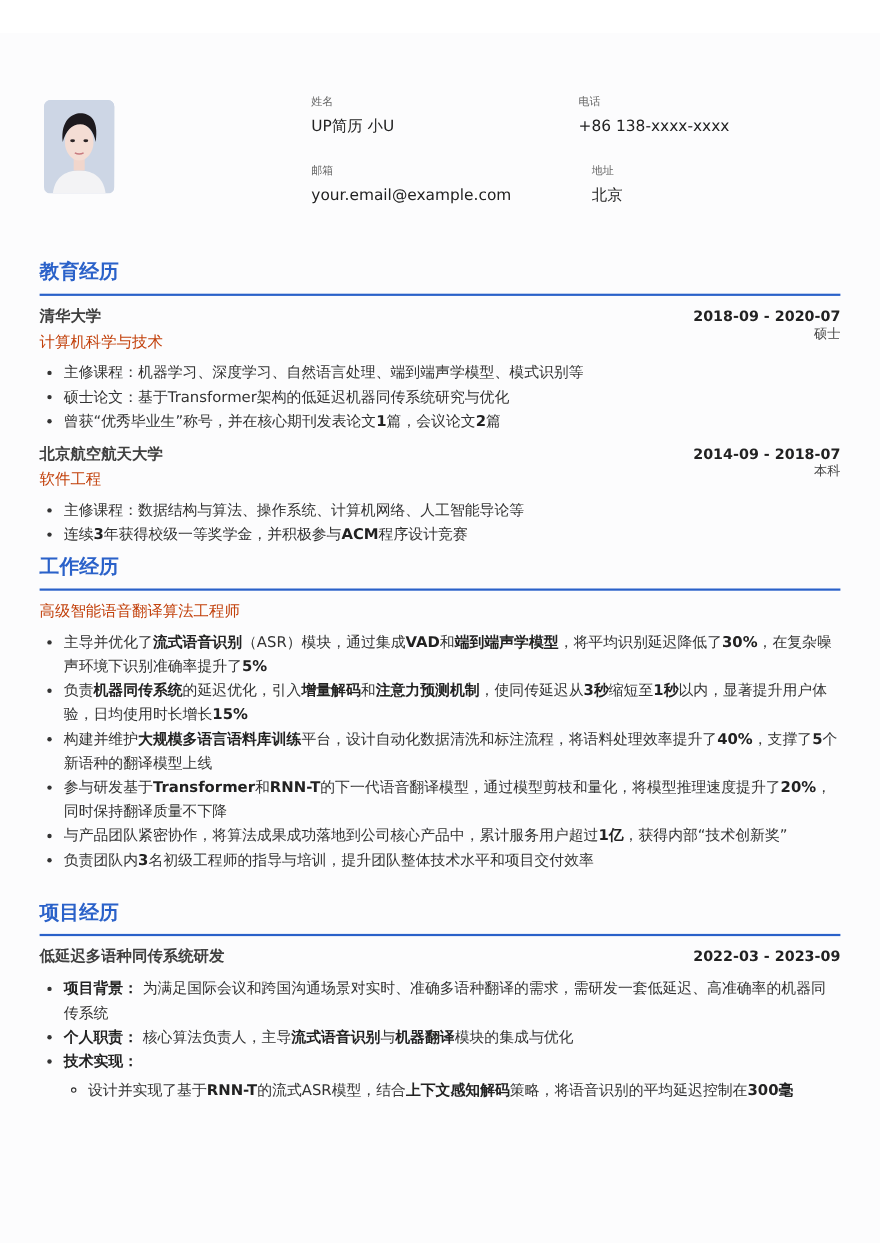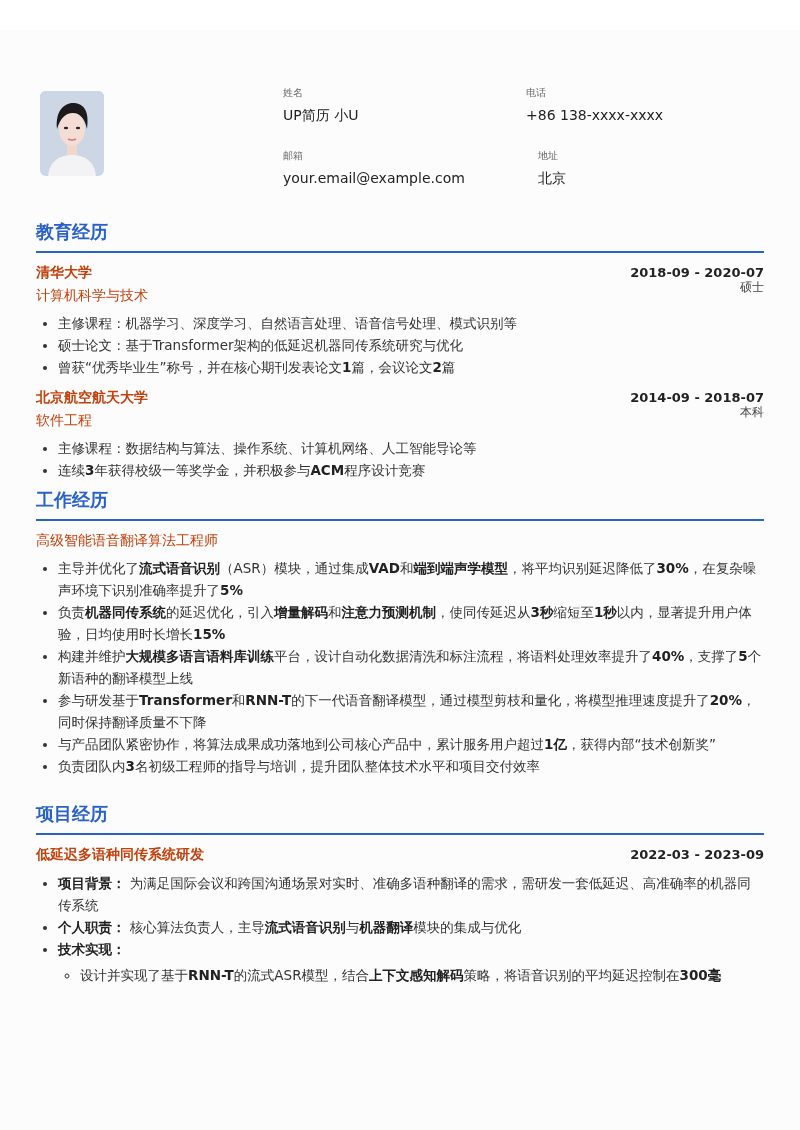--- a/index.html
+++ b/index.html
@@ -20,29 +20,29 @@
   }
   .avatar svg { width: 100%; height: 100%; display: block; }
   .info-field { position: absolute; }
   .info-label { font-size: 10px; color: #666; line-height: 14px; }
   .info-value { font-size: 14px; color: #222; line-height: 20px; margin-top: 5px; }
   .f-name  { left: 247px; top: 56px; }
   .f-phone { left: 490px; top: 56px; }
   .f-email { left: 247px; top: 119px; }
   .f-addr  { left: 502px; top: 119px; }
 
-  .section { margin-top: 4px; }
+  .section { margin-top: 20px; }
   .section-title {
     font-size: 18px; font-weight: bold; color: #2a61c9;
     line-height: 26px; padding-bottom: 6px;
     border-bottom: 2px solid #2a61c9;
   }
   .entry { margin-top: 8px; }
   .entry-head { display: flex; justify-content: space-between; align-items: baseline; }
-  .entry-title { font-size: 14px; font-weight: bold; color: #c2410c; line-height: 22px; text-align: center; }
+  .entry-title { font-size: 14px; font-weight: bold; color: #404040; line-height: 22px; text-align: center; }
   .entry-date { font-size: 13px; font-weight: bold; color: #222; line-height: 22px; }
   .entry-sub-row { display: flex; justify-content: space-between; }
   .entry-sub { font-size: 14px; color: #c2410c; line-height: 22px; }
   .entry-degree { font-size: 12px; color: #444; line-height: 14px; margin-top: -4px; }
 
   ul.bullets { margin: 6px 0 0 0; padding-left: 22px; list-style: disc; }
   ul.bullets li { font-size: 13.5px; color: #333; line-height: 22px; padding-left: 0; }
   ul.bullets li b { color: #222; }
   ul.sub { list-style: circle; padding-left: 22px; margin: 4px 0 0 0; }
   ul.sub li { font-size: 13.5px; line-height: 22px; }
@@ -92,21 +92,21 @@
     <div class="entry">
       <div class="entry-head">
         <span class="entry-title">清华大学</span>
         <span class="entry-date">2018-09 - 2020-07</span>
       </div>
       <div class="entry-sub-row">
         <span class="entry-sub">计算机科学与技术</span>
         <span class="entry-degree">硕士</span>
       </div>
       <ul class="bullets">
-          <li><span>主修课程：机器学习、深度学习、自然语言处理、语音信号处理、模式识别等</span></li>
+          <li><span>主修课程：机器学习、深度学习、自然语言处理、端到端声学模型、模式识别等</span></li>
           <li><span>硕士论文：基于Transformer架构的低延迟机器同传系统研究与优化</span></li>
           <li><span>曾获“优秀毕业生”称号，并在核心期刊发表论文</span><b>1</b><span>篇，会议论文</span><b>2</b><span>篇</span></li>
         </ul>
     </div>
 
     <div class="entry">
       <div class="entry-head">
         <span class="entry-title">北京航空航天大学</span>
         <span class="entry-date">2014-09 - 2018-07</span>
       </div>

